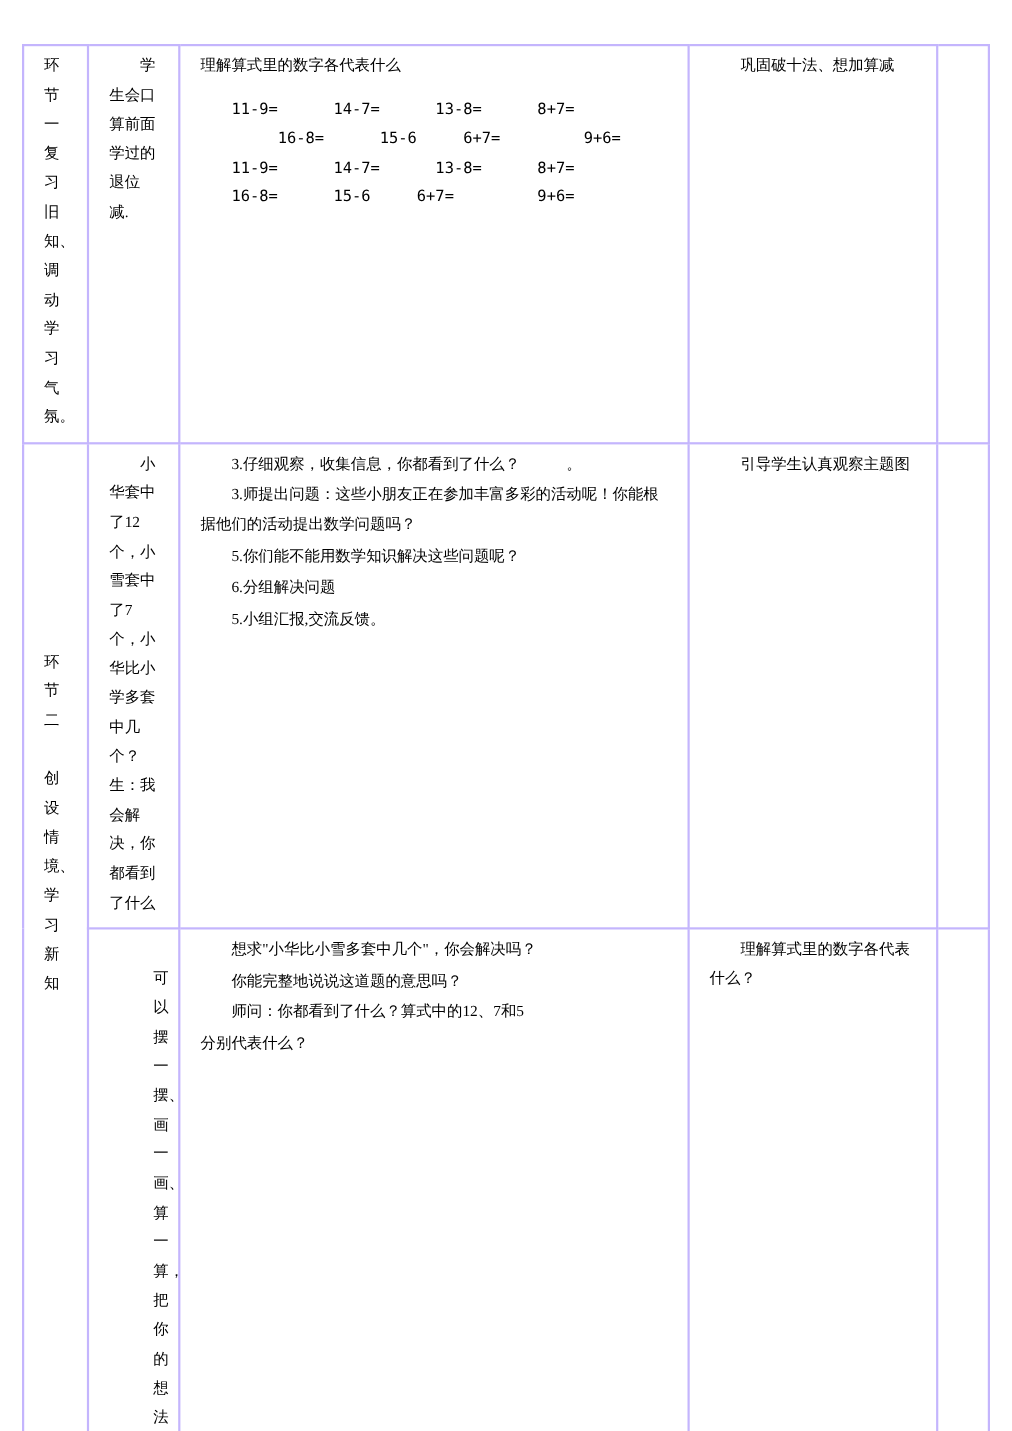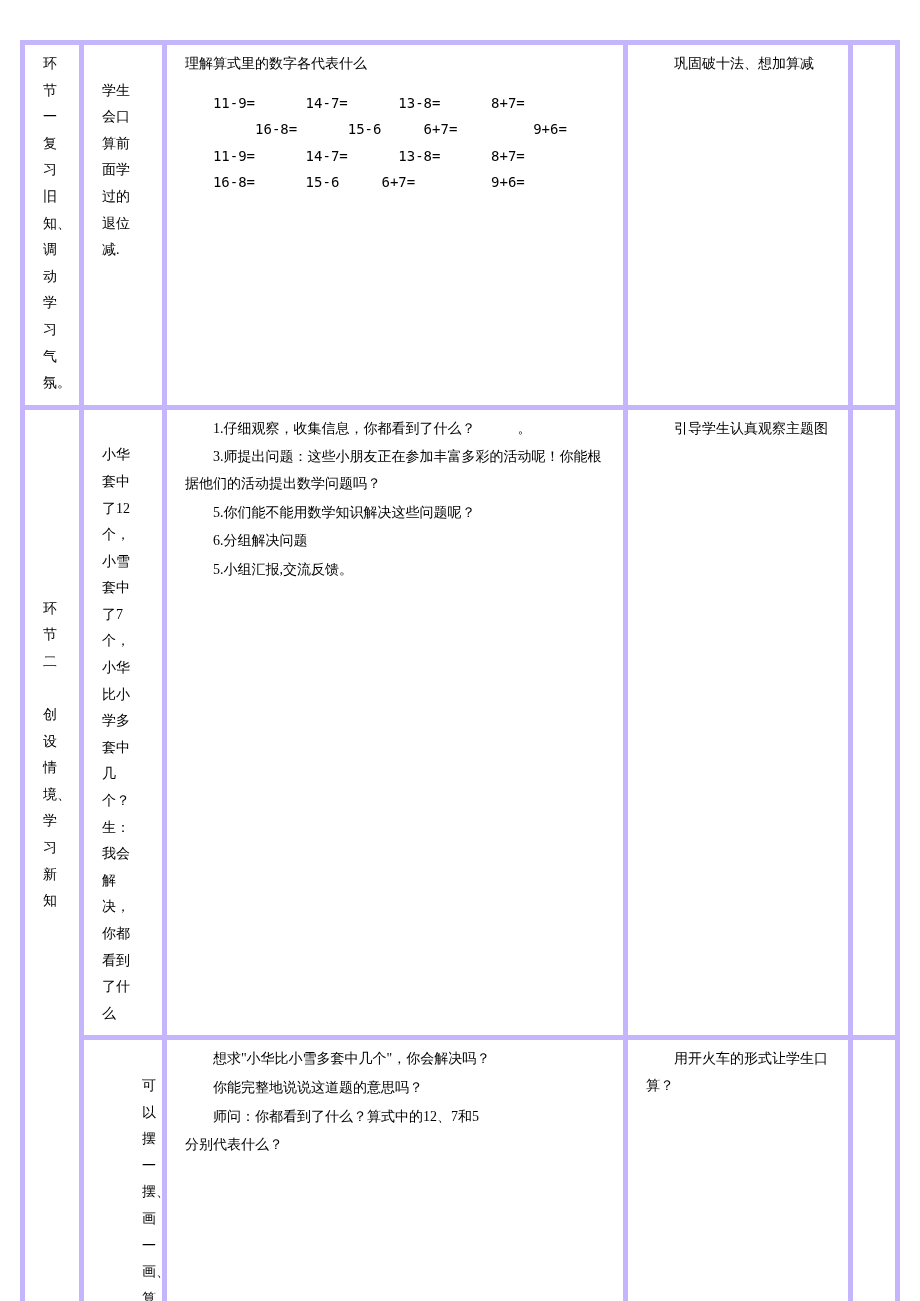--- a/index.html
+++ b/index.html
@@ -11,21 +11,21 @@
     color: #000;
     width: 920px;
     box-sizing: border-box;
   }
   table {
     border-collapse: collapse;
     width: 100%;
     table-layout: fixed;
   }
   td {
-    border: 5px solid #c4b5fd;
+    border: 2px solid #c4b5fd;
     vertical-align: top;
     padding: 6px 18px;
     line-height: 1.9;
     word-break: break-all;
   }
   .col1 { width: 50px; }
   .col2 { width: 70px; }
   .col3 { width: 390px; }
   .col4 { width: 190px; }
   .col5 { width: 40px; }
@@ -72,21 +72,21 @@
     <tr>
       <td rowspan="2">
         <div class="p" style="white-space:pre-line; padding-top:180px;">环节二
 
 创设情境、学习新知</div>
       </td>
       <td>
         <div class="p">　　小华套中了12个，小雪套中了7个，小华比小学多套中几个？生：我会解决，你都看到了什么</div>
       </td>
       <td>
-        <div class="p">　　1.仔细观察，收集信息，你都看到了什么？　　　。</div>
+        <div class="p">　　3.仔细观察，收集信息，你都看到了什么？　　　。</div>
         <div class="p">　　3.师提出问题：这些小朋友正在参加丰富多彩的活动呢！你能根据他们的活动提出数学问题吗？</div>
         <div class="p">　　5.你们能不能用数学知识解决这些问题呢？</div>
         <div class="p">　　6.分组解决问题</div>
         <div class="p">　　5.小组汇报,交流反馈。</div>
       </td>
       <td>
         <div class="p">　　引导学生认真观察主题图</div>
       </td>
       <td></td>
     </tr>
@@ -97,18 +97,18 @@
 
 　　学生回答：12代表小华套中了12个,7代表小雪套中了7个，5代表小</div>
       </td>
       <td>
         <div class="p">　　想求"小华比小雪多套中几个"，你会解决吗？</div>
         <div class="p">　　你能完整地说说这道题的意思吗？</div>
         <div class="p">　　师问：你都看到了什么？算式中的12、7和5</div>
         <div class="p">分别代表什么？</div>
       </td>
       <td>
-        <div class="p">　　用开火车的形式让学生口算？</div>
+        <div class="p">　　理解算式里的数字各代表什么？</div>
       </td>
       <td></td>
     </tr>
   </tbody>
 </table>
 
 </body></html>

